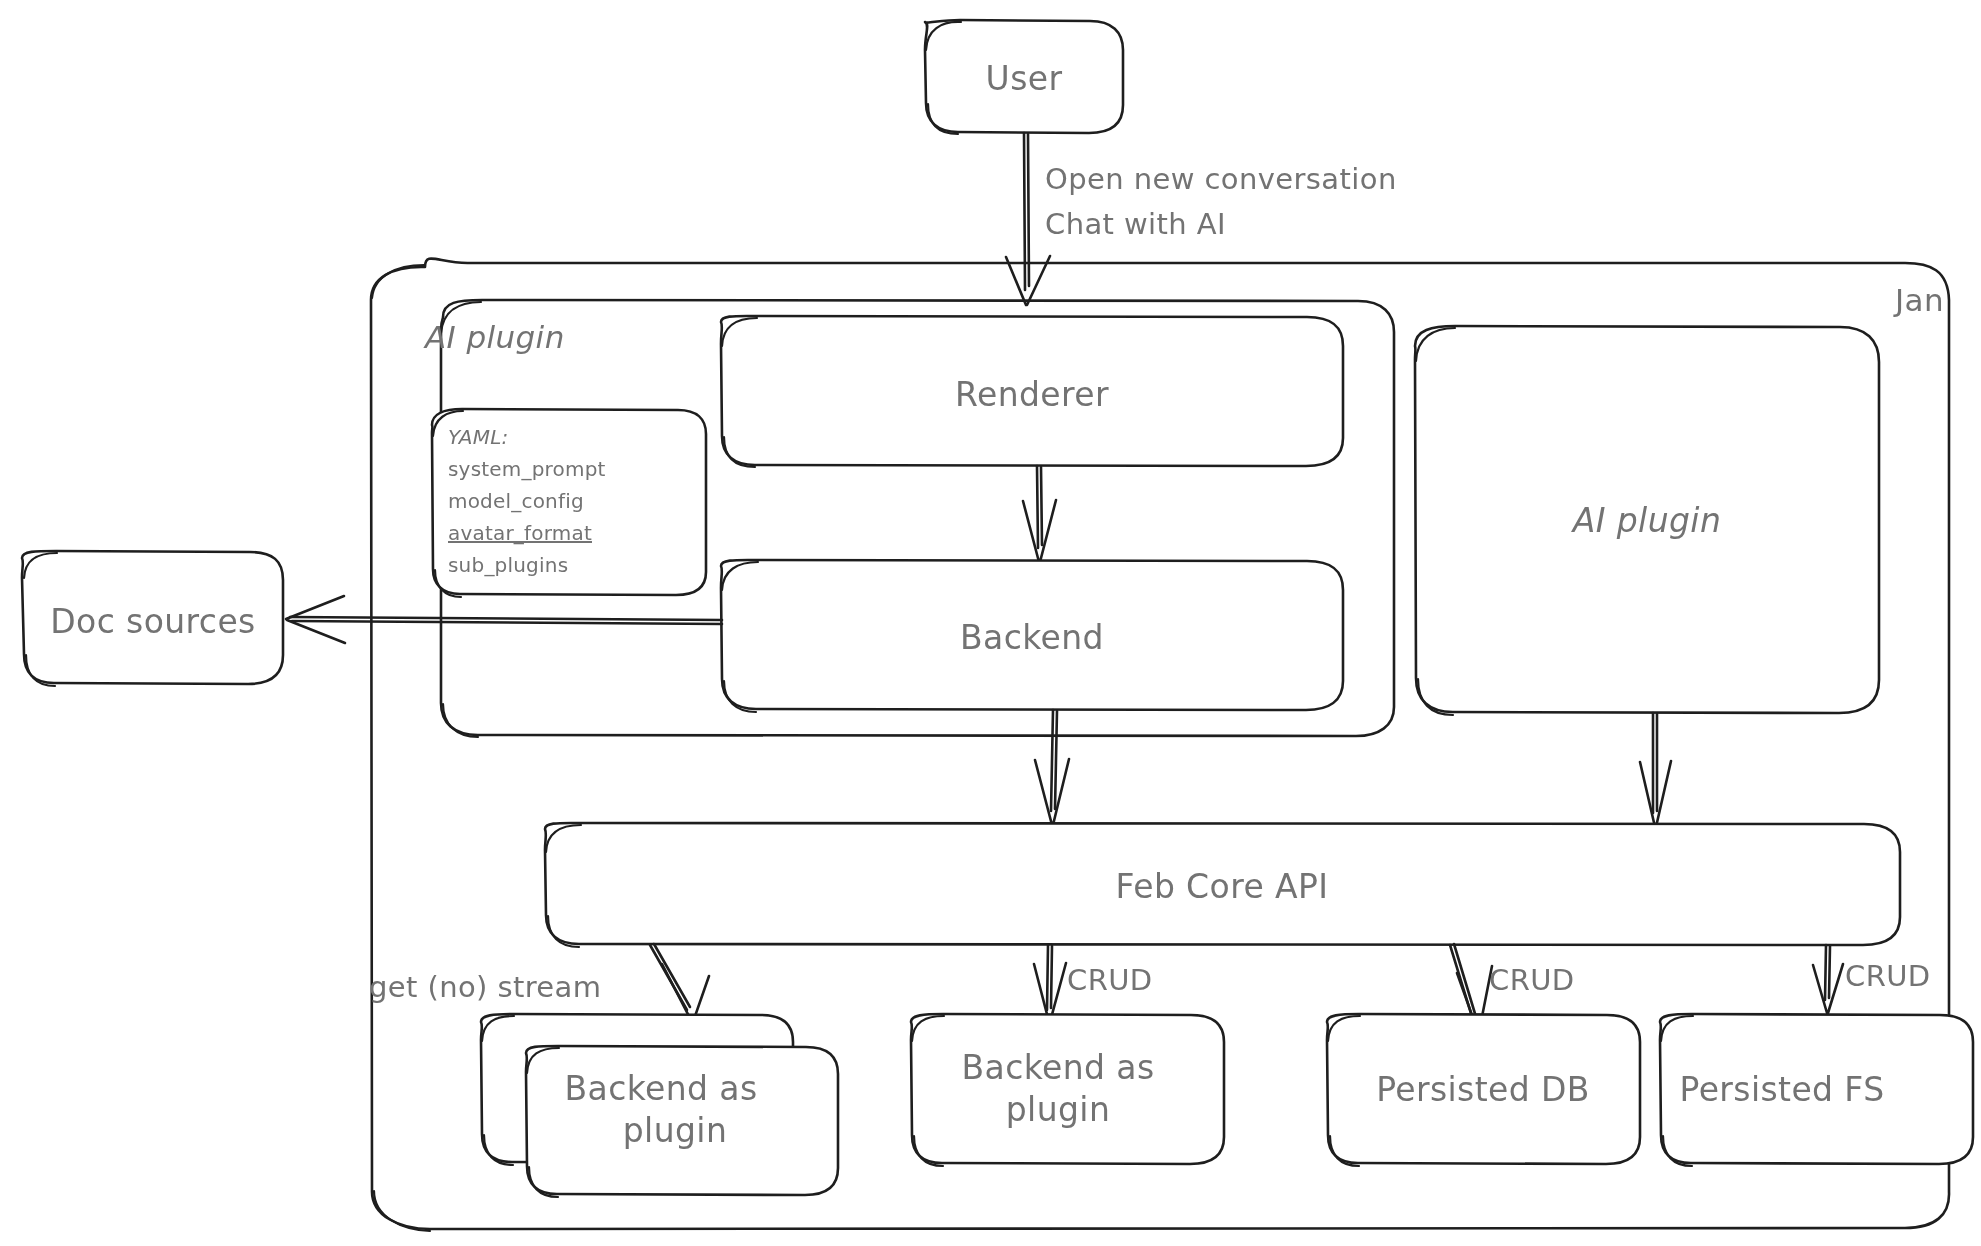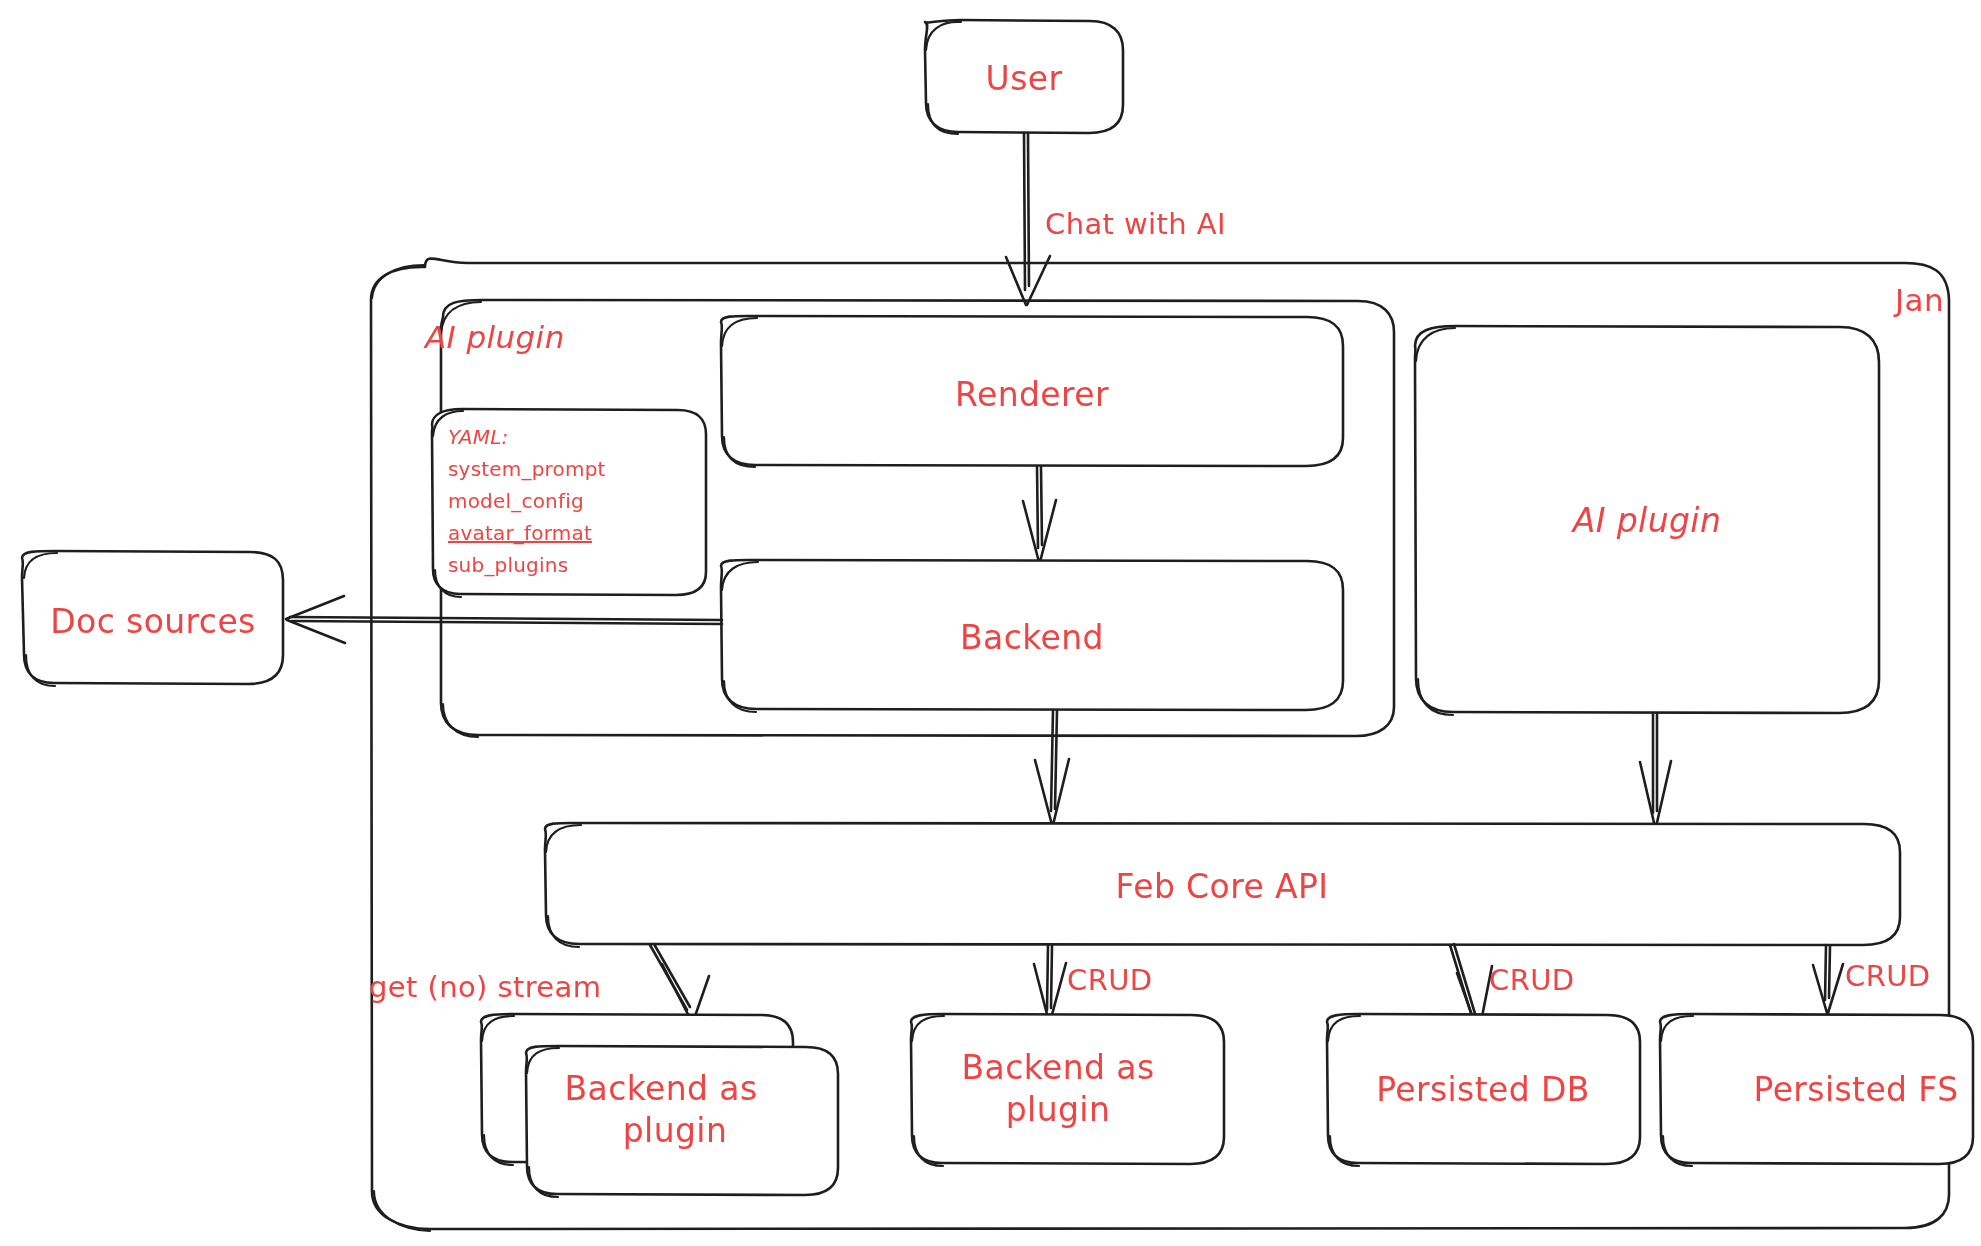--- a/index.html
+++ b/index.html
@@ -29,21 +29,21 @@
     stroke-linecap: round;
     stroke-linejoin: round;
   }
   .sw2  { stroke-width: 2.2; }
   .sw25 { stroke-width: 2.6; }
   .fillwhite { fill: #ffffff; }
 
   
   .lbl {
     position: absolute;
-    color: #ef4444;
+    color: #737373;
     font-family: "DejaVu Sans", sans-serif;
     white-space: pre;
     line-height: 1.28;
     letter-spacing: 0.4px;
   }
   .lbl.center {
     text-align: center;
     transform: translateX(-50%);
   }
   .t-node {
@@ -218,20 +218,21 @@
     </g>
 
   </svg>
 
   <div class="lbl t-node center" style="left:1024px; top:58px;">User</div>
 
   <div class="lbl t-group" style="left:1895px; top:281px;">Jan</div>
 
   <div class="lbl t-group italicish" style="left:425px; top:318px;">AI plugin</div>
 
+  <div class="lbl t-edge" style="left:1045px; top:161px;">Open new conversation</div>
   <div class="lbl t-edge" style="left:1045px; top:206px;">Chat with AI</div>
 
   <div class="lbl t-yaml italicish" style="left:448px; top:423px;">YAML:</div>
   <div class="lbl t-yaml" style="left:448px; top:455px;">system_prompt</div>
   <div class="lbl t-yaml" style="left:448px; top:487px;">model_config</div>
   <div class="lbl t-yaml" style="left:448px; top:519px;text-decoration:underline;">avatar_format</div>
   <div class="lbl t-yaml" style="left:448px; top:551px;">sub_plugins</div>
 
   <div class="lbl t-node center" style="left:1032px; top:374px;">Renderer</div>
 
@@ -249,15 +250,15 @@
   <div class="lbl t-edge" style="left:1845px; top:958px;">CRUD</div>
 
   <div class="lbl t-node2 center" style="left:661px; top:1068px;">Backend as</div>
   <div class="lbl t-node2 center" style="left:675px; top:1110px;">plugin</div>
 
   <div class="lbl t-node2 center" style="left:1058px; top:1047px;">Backend as</div>
   <div class="lbl t-node2 center" style="left:1058px; top:1089px;">plugin</div>
 
   <div class="lbl t-node center" style="left:1483px; top:1069px;">Persisted DB</div>
 
-  <div class="lbl t-node center" style="left:1856px; top:1069px;">Persisted FS</div>
+  <div class="lbl t-node center" style="left:1782px; top:1069px;">Persisted FS</div>
 
 </div>
 
 </body></html>

